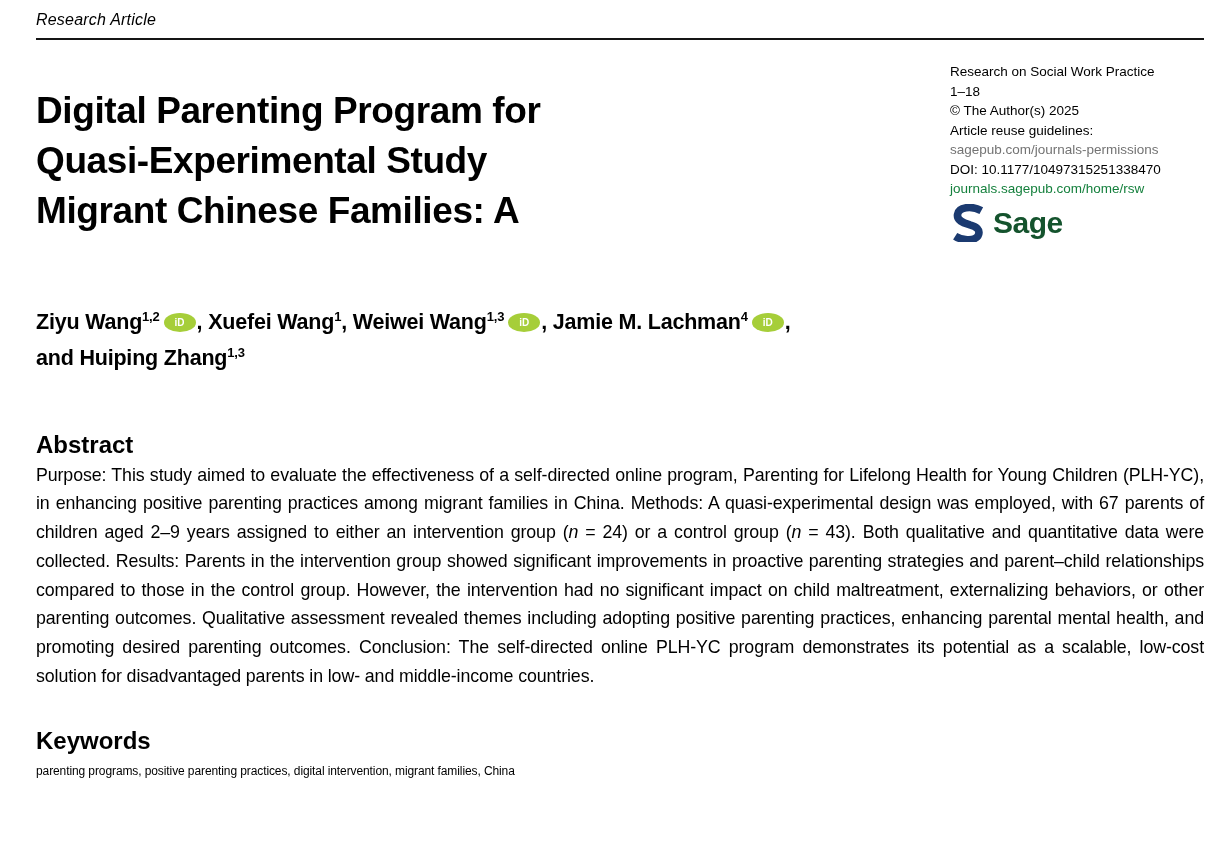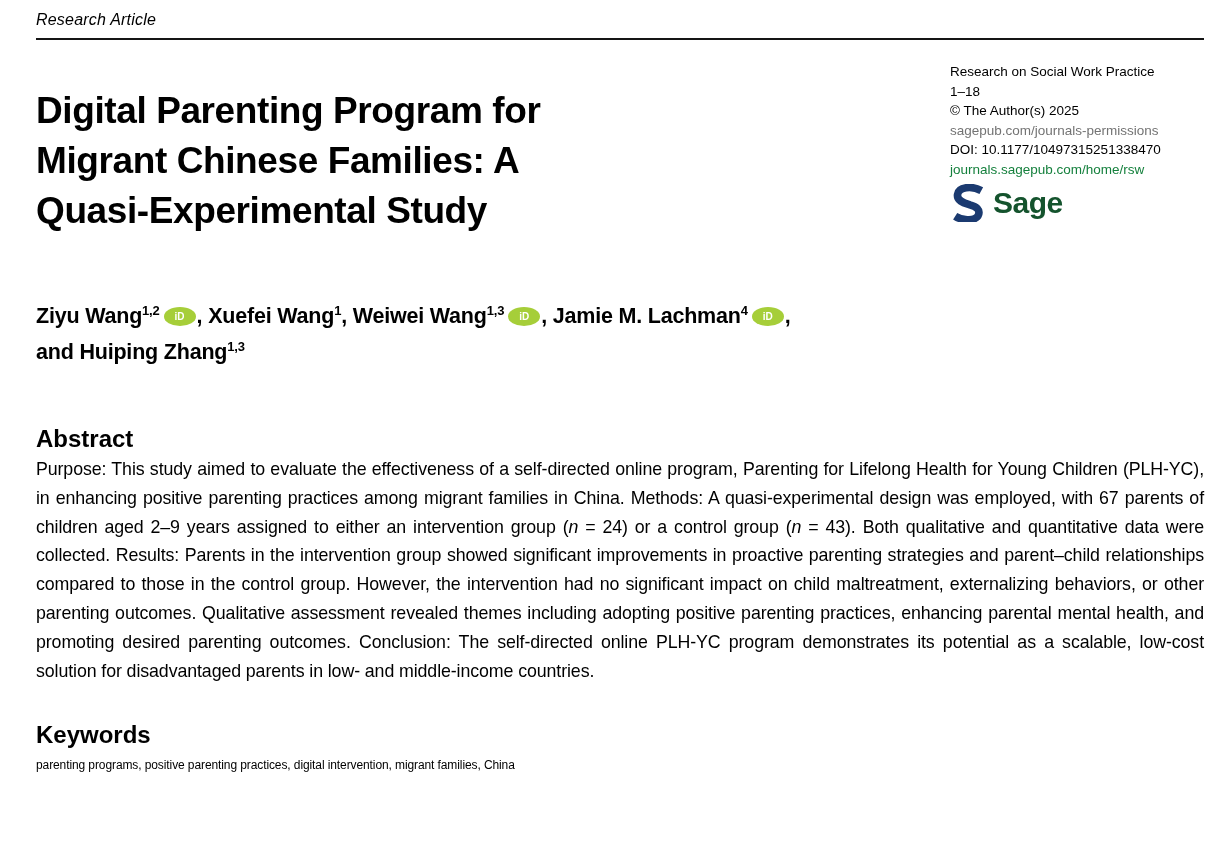--- a/index.html
+++ b/index.html
@@ -110,28 +110,29 @@
 <body>
 
 <div class="page">
 
   <div class="kicker">Research Article</div>
   <hr class="rule">
 
   <div class="head-row">
     <h1 class="title">
       <div>Digital Parenting Program for</div>
+      <div>Quasi-Experimental Study</div>
       <div>Migrant Chinese Families: A</div>
-      <div>Quasi-Experimental Study</div>
     </h1>
 
     <aside class="journal-info">
       <div>Research on Social Work Practice</div>
       <div>1–18</div>
       <div>© The Author(s) 2025</div>
+      <div>Article reuse guidelines:</div>
       <div><a style="color:#737373">sagepub.com/journals-permissions</a></div>
       <div>DOI: 10.1177/10497315251338470</div>
       <div><a style="color:#15803d">journals.sagepub.com/home/rsw</a></div>
 
       <div class="sage-logo">
         <span style="display:inline-block;height:38px;">
           <svg width="36" height="38" viewBox="0 0 36 40">
             <path d="M32 7 C22 1.5 8 3 7 11 C6 18 14 20 20 22 C27 24 31 27 29 32.5 C27 38.5 13 39.5 4.5 34" fill="none" stroke="#1b3a70" stroke-width="8"></path>
           </svg>
         </span>

